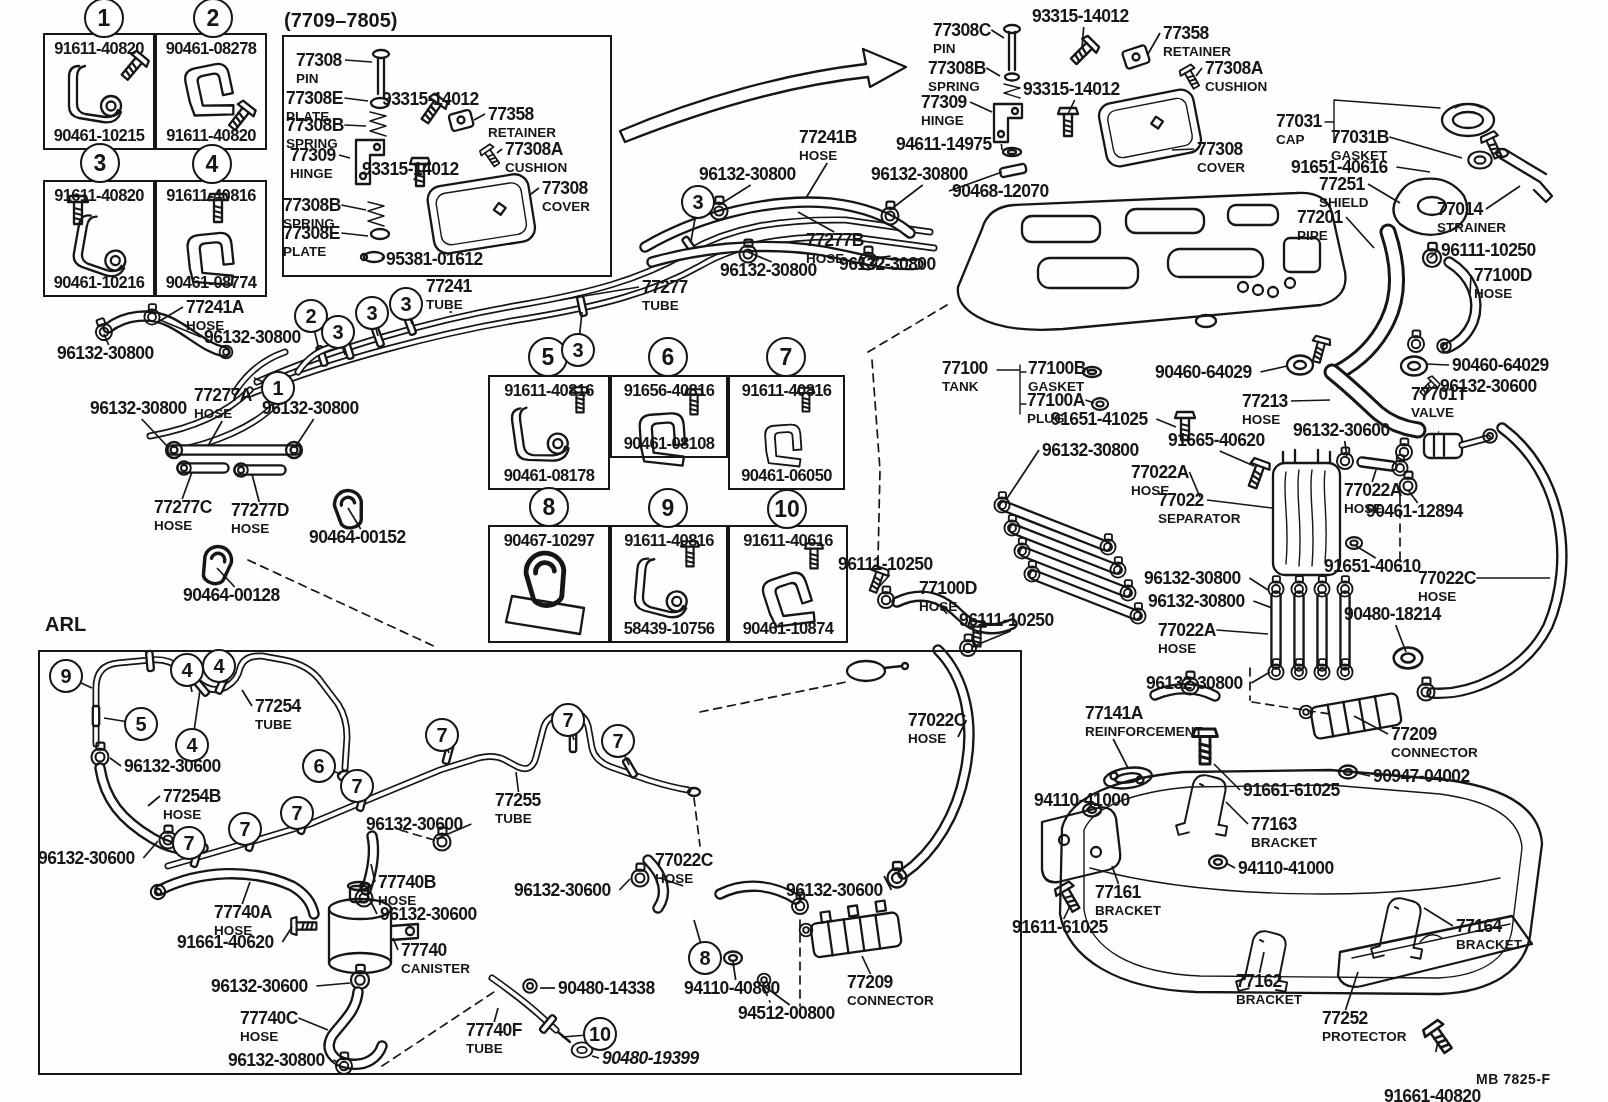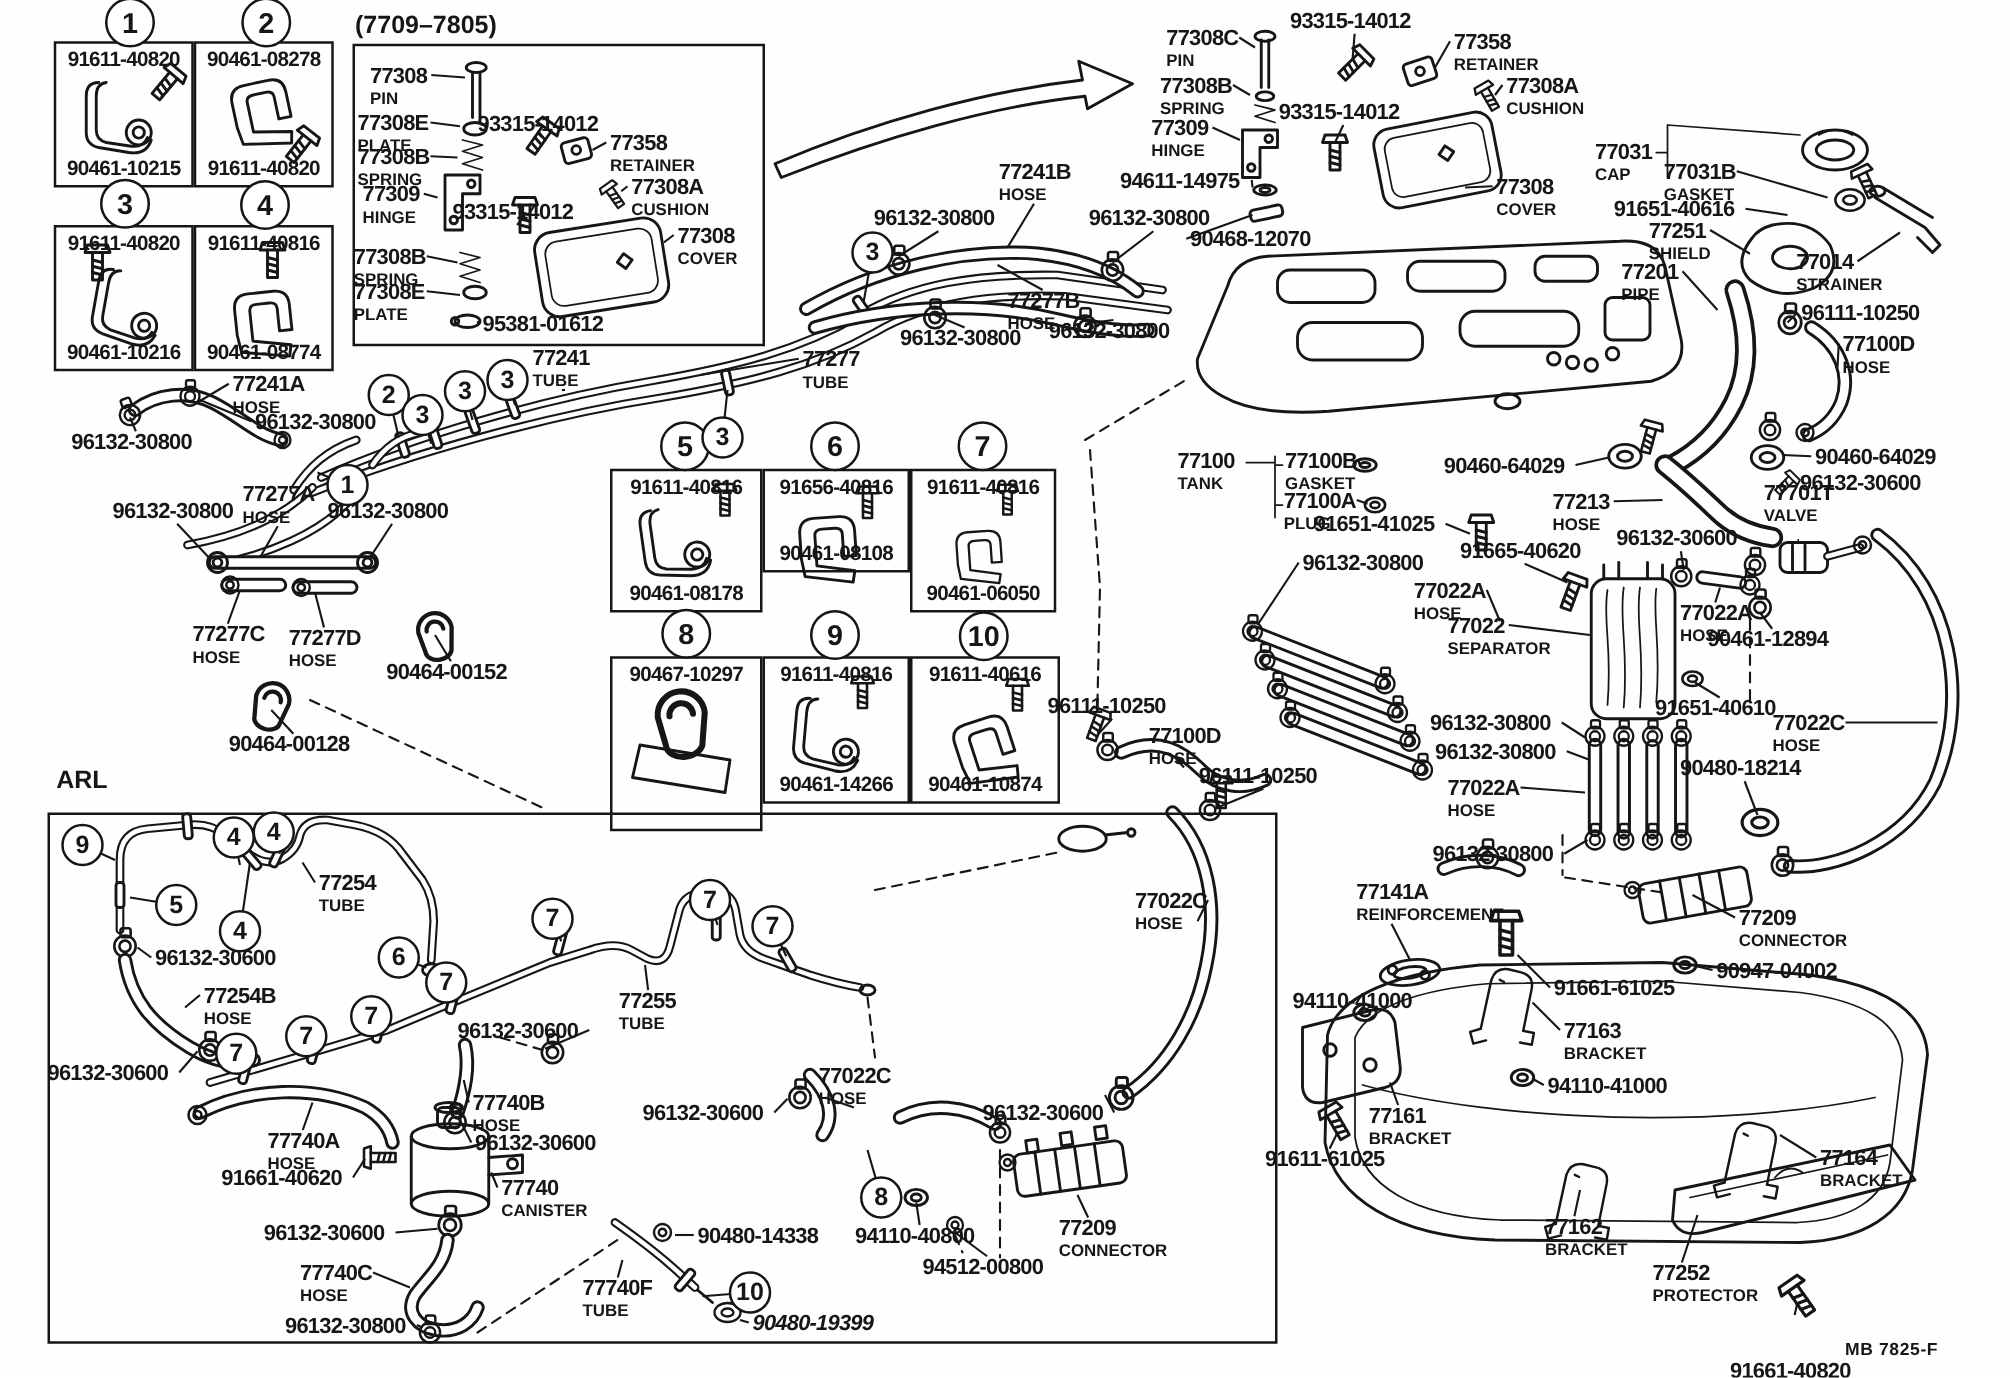--- a/index.html
+++ b/index.html
@@ -662,29 +662,29 @@
       <div class="circ hdr" style="left: 648px; top: 337px;">
         <span>6</span>
       </div>
       <div class="pbox" style="left: 728px; top: 375px; width: 117px; height: 115px;">
         <div class="bt">91611-40816</div>
         <div class="bb">90461-06050</div>
       </div>
       <div class="circ hdr" style="left: 766px; top: 337px;">
         <span>7</span>
       </div>
-      <div class="pbox" style="left: 488px; top: 525px; width: 122px; height: 140px;">
+      <div class="pbox" style="left: 488px; top: 525px; width: 122px; height: 118px;">
         <div class="bt">90467-10297</div>
       </div>
       <div class="circ hdr" style="left: 529px; top: 487px;">
         <span>8</span>
       </div>
       <div class="pbox" style="left: 610px; top: 525px; width: 118px; height: 118px;">
         <div class="bt">91611-40816</div>
-        <div class="bb">90461-14266</div>
+        <div class="bb">58439-10756</div>
       </div>
       <div class="circ hdr" style="left: 648px; top: 488px;">
         <span>9</span>
       </div>
       <div class="pbox" style="left: 728px; top: 525px; width: 120px; height: 118px;">
         <div class="bt">91611-40616</div>
         <div class="bb">90461-10874</div>
       </div>
       <div class="circ hdr" style="left: 767px; top: 489px;">
         <span>10</span>

